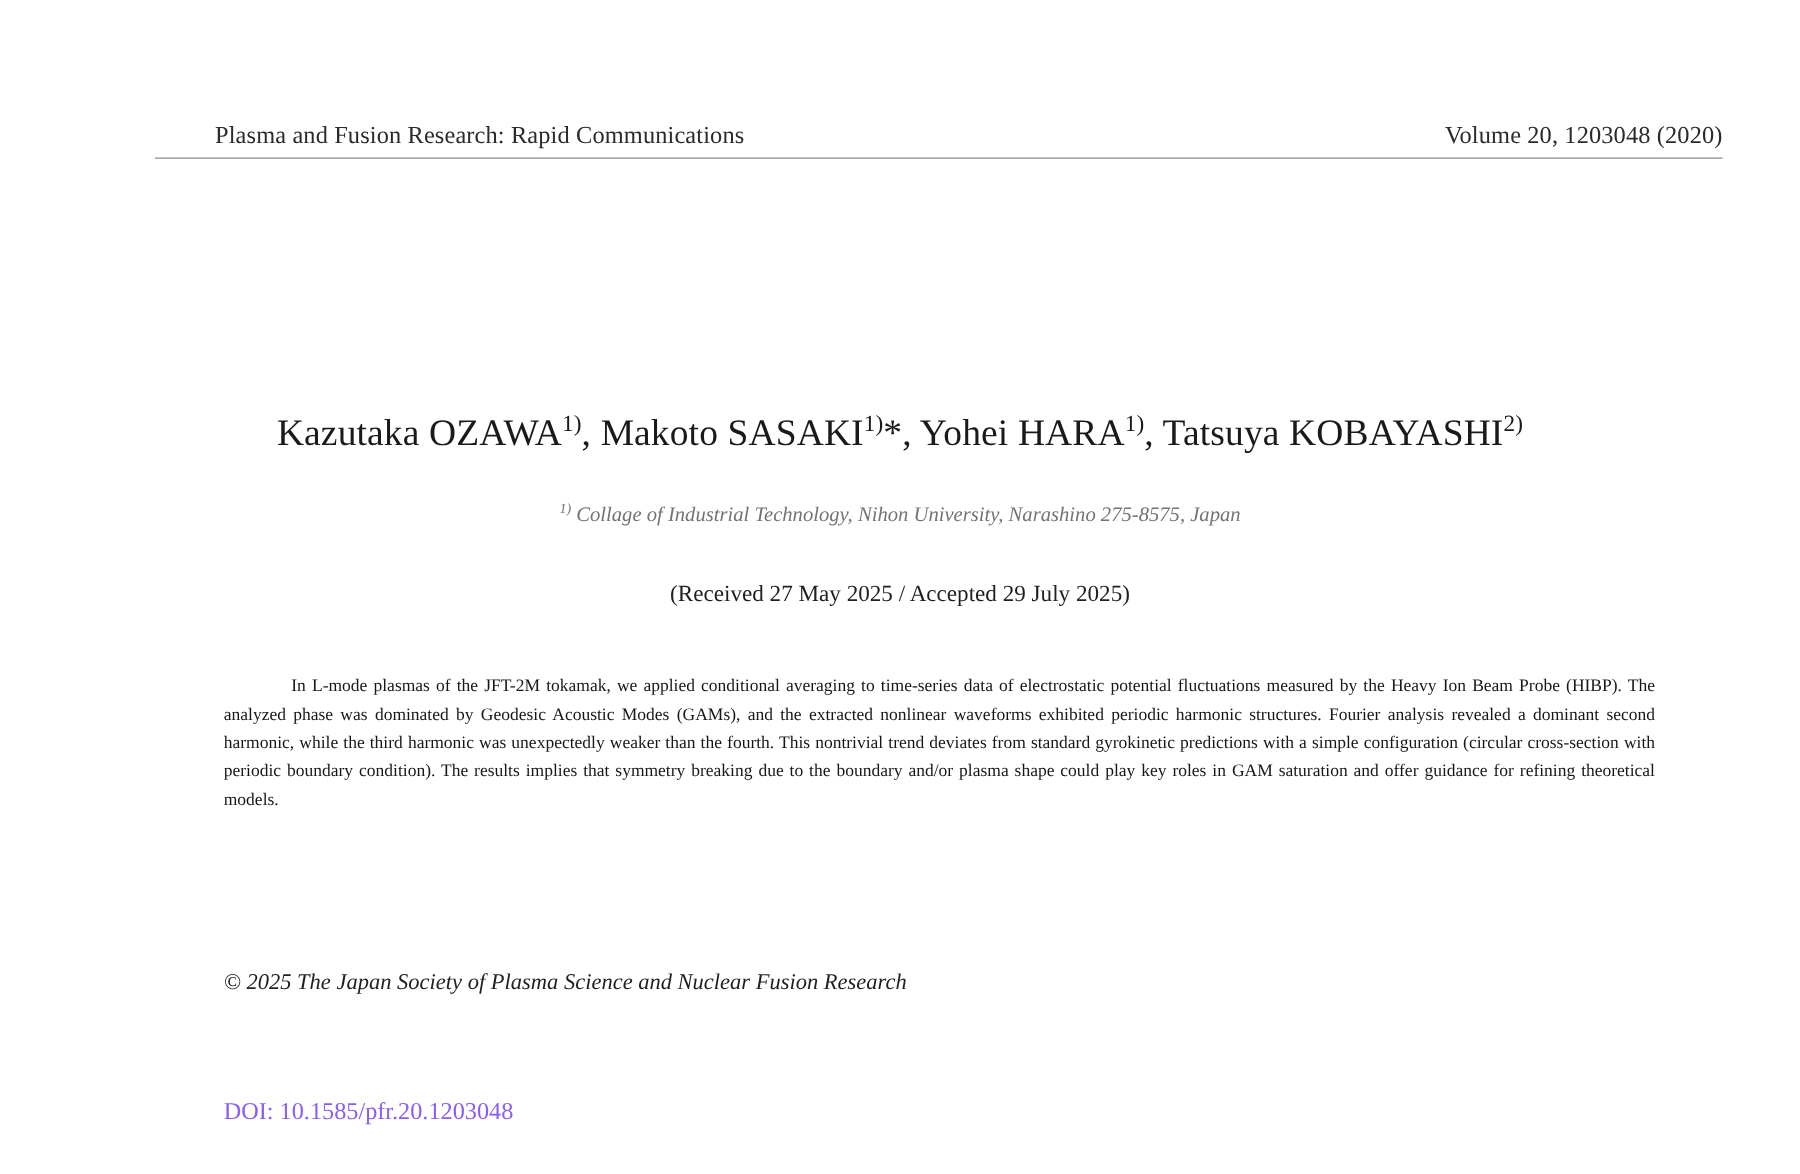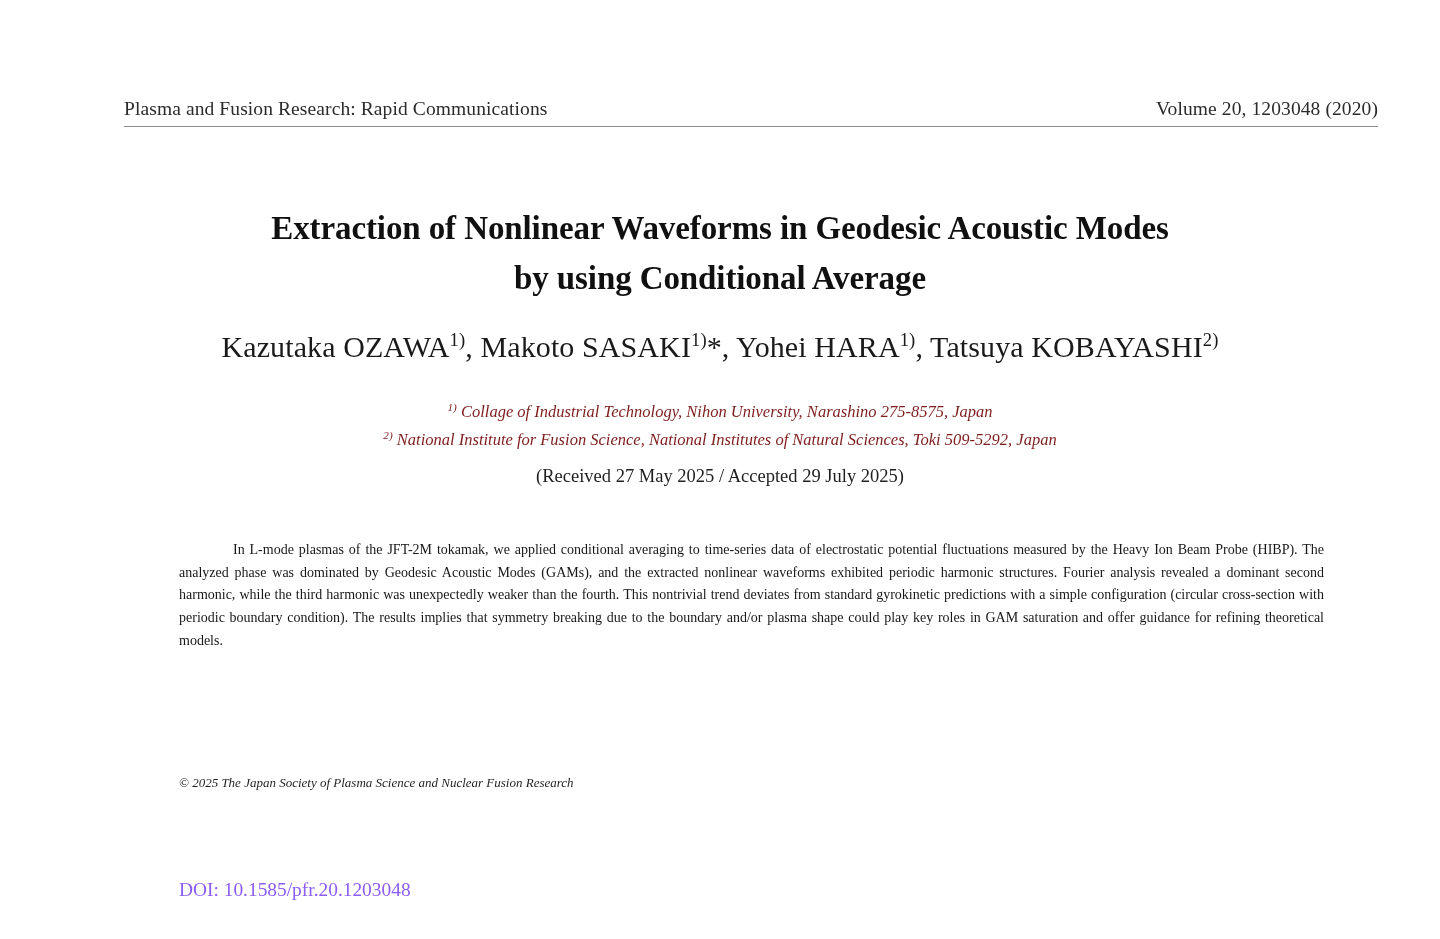--- a/index.html
+++ b/index.html
@@ -29,21 +29,21 @@
     left: 124px;
     top: 98px;
     width: 1254px;
     display: flex;
     justify-content: space-between;
     align-items: flex-end;
     font-size: 19.5px;
     letter-spacing: 0.1px;
     color: #2b2b2b;
   }
-  .running-head .journal { white-space: nowrap; }
+  .running-head .journal { white-space: nowrap; margin-left: 48px; }
   .running-head .volume  { white-space: nowrap; }
 
   .head-rule {
     position: absolute;
     left: 124px;
     top: 126px;
     width: 1254px;
     height: 1px;
     background: #8d8d8d;
   }
@@ -82,21 +82,21 @@
   
   .affiliations {
     position: absolute;
     left: 160px;
     top: 398px;
     width: 1120px;
     text-align: center;
     font-style: italic;
     font-size: 16.5px;
     line-height: 1.72;
-    color: #7f1d1d;
+    color: #737373;
   }
   .affiliations sup {
     font-size: 0.68em;
     vertical-align: super;
     line-height: 0;
     font-style: italic;
   }
 
   
   .dates {
@@ -124,21 +124,21 @@
     word-spacing: 0.2px;
   }
 
   
   .copyright {
     position: absolute;
     left: 179px;
     top: 775px;
     width: 1145px;
     font-style: italic;
-    font-size: 13px;
+    font-size: 18px;
     color: #1f1f1f;
   }
 
   
   .keywords {
     position: absolute;
     left: 179px;
     top: 835px;
     width: 1145px;
     font-size: 19.4px;
@@ -159,33 +159,27 @@
 <body>
 
 <div class="page">
 
   <div class="running-head">
     <span class="journal">Plasma and Fusion Research: Rapid Communications</span>
     <span class="volume">Volume 20, 1203048 (2020)</span>
   </div>
   <div class="head-rule"></div>
 
-  <h1 class="title">
-    <span>Extraction of Nonlinear Waveforms in Geodesic Acoustic Modes</span>
-    <br>
-    <span>by using Conditional Average</span>
-  </h1>
 
   <div class="authors">
     <span>Kazutaka OZAWA</span><sup>1)</sup><span>, </span><span>Makoto SASAKI</span><sup>1)</sup><span>*</span><span>, </span><span>Yohei HARA</span><sup>1)</sup><span>, </span><span>Tatsuya KOBAYASHI</span><sup>2)</sup>
   </div>
 
   <div class="affiliations">
     <div><sup>1)</sup> <span>Collage of Industrial Technology, Nihon University, Narashino 275-8575, Japan</span></div>
-    <div><sup>2)</sup> <span>National Institute for Fusion Science, National Institutes of Natural Sciences, Toki 509-5292, Japan</span></div>
   </div>
 
   <div class="dates">(Received 27 May 2025 / Accepted 29 July 2025)</div>
 
   <div class="abstract">In L-mode plasmas of the JFT-2M tokamak, we applied conditional averaging to time-series data of electrostatic potential fluctuations measured by the Heavy Ion Beam Probe (HIBP). The analyzed phase was dominated by Geodesic Acoustic Modes (GAMs), and the extracted nonlinear waveforms exhibited periodic harmonic structures. Fourier analysis revealed a dominant second harmonic, while the third harmonic was unexpectedly weaker than the fourth. This nontrivial trend deviates from standard gyrokinetic predictions with a simple configuration (circular cross-section with periodic boundary condition). The results implies that symmetry breaking due to the boundary and/or plasma shape could play key roles in GAM saturation and offer guidance for refining theoretical models.</div>
 
   <div class="copyright">© 2025 The Japan Society of Plasma Science and Nuclear Fusion Research</div>
 
 
   <div class="doi">DOI: 10.1585/pfr.20.1203048</div>

